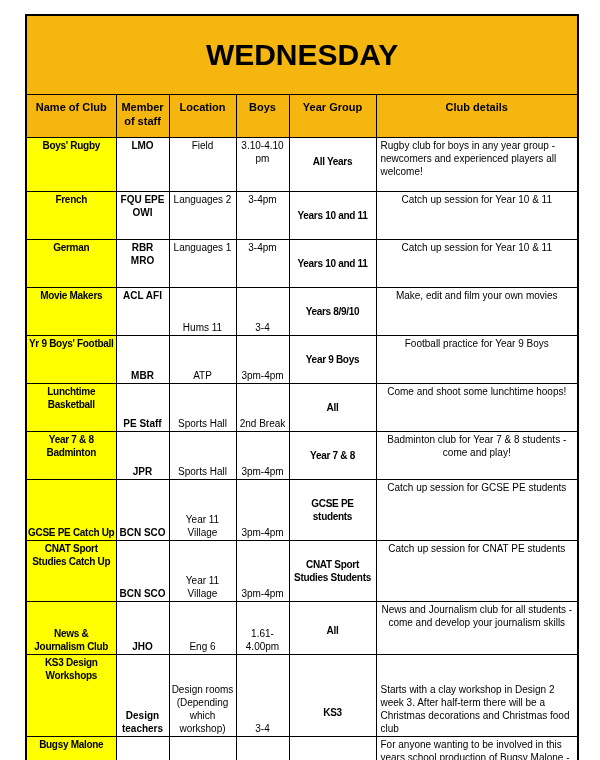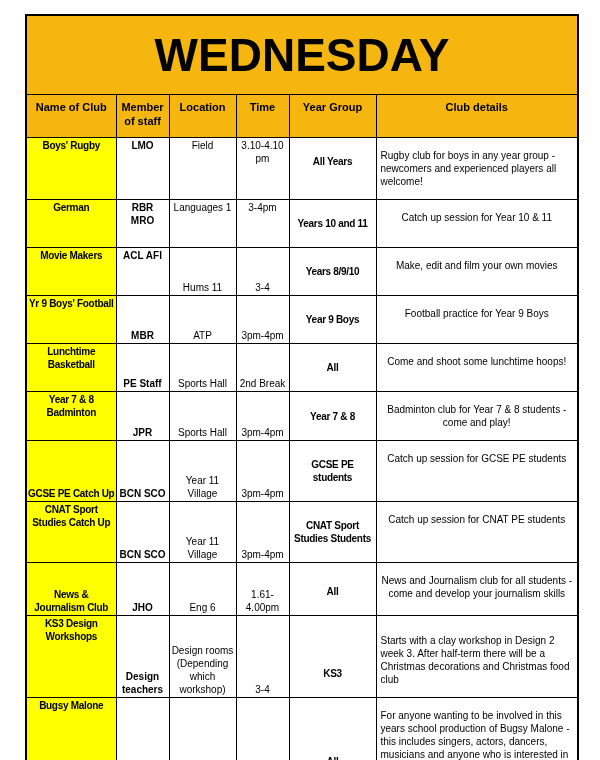--- a/index.html
+++ b/index.html
@@ -29,21 +29,21 @@
     overflow:hidden;
     word-wrap:break-word;
     overflow-wrap:break-word;
   }
   .title-cell{
     background:var(--gold);
     height:79px;
     text-align:center;
     vertical-align:middle;
     font-weight:bold;
-    font-size:46px;
+    font-size:30px;
     letter-spacing:0px;
     padding:0;
   }
   th.col-h{
     background:var(--gold);
     height:36px;
     vertical-align:top;
     text-align:center;
     font-weight:bold;
     font-size:11px;
@@ -53,21 +53,21 @@
   td{
     font-size:10px;
     line-height:1.3;
     padding:1px 2px;
     text-align:center;
     background:#fff;
   }
   td.c0{background:var(--yellow);font-weight:bold;letter-spacing:-0.3px;padding:1px 1px;}
   td.c1{font-weight:bold;white-space:pre-line;}
   td.c4{font-weight:bold;letter-spacing:-0.3px;padding:17px 1px;}
-  td.c5{padding:11px 4px;}
+  td.c5{padding:1px 4px;}
   td.vt{vertical-align:top;}
   td.vb{vertical-align:bottom;}
   td.al{text-align:left;}
 </style>
 </head>
 <body>
 
 <div class="sheet">
   <table>
     <colgroup>
@@ -79,33 +79,41 @@
         <col style="width:202px">
     </colgroup>
     <thead>
       <tr>
         <th class="title-cell" colspan="6">WEDNESDAY</th>
       </tr>
       <tr>
         <th class="col-h">Name of Club</th>
         <th class="col-h">Member of staff</th>
         <th class="col-h">Location</th>
-        <th class="col-h">Time</th>
+        <th class="col-h">Boys</th>
         <th class="col-h">Year Group</th>
         <th class="col-h">Club details</th>
       </tr>
     </thead>
     <tbody id="club-rows">
         <tr style="height: 54px;">
           <td class="c0 vt">Boys' Rugby</td>
           <td class="c1 vt">LMO</td>
           <td class="c2 vt">Field</td>
           <td class="c3 vt">3.10-4.10 pm</td>
           <td class="c4 vt">All Years</td>
           <td class="c5 vt al">Rugby club for boys in any year group - newcomers and experienced players all welcome!</td>
+        </tr>
+        <tr style="height: 41px;">
+          <td class="c0 vt">French</td>
+          <td class="c1 vt">FQU EPE OWI</td>
+          <td class="c2 vt">Languages 2</td>
+          <td class="c3 vt">3-4pm</td>
+          <td class="c4 vt">Years 10 and 11</td>
+          <td class="c5 vt">Catch up session for Year 10 &amp; 11</td>
         </tr>
         <tr style="height: 38px;">
           <td class="c0 vt">German</td>
           <td class="c1 vt">RBR
 MRO</td>
           <td class="c2 vt">Languages 1</td>
           <td class="c3 vt">3-4pm</td>
           <td class="c4 vt">Years 10 and 11</td>
           <td class="c5 vt">Catch up session for Year 10 &amp; 11</td>
         </tr>

